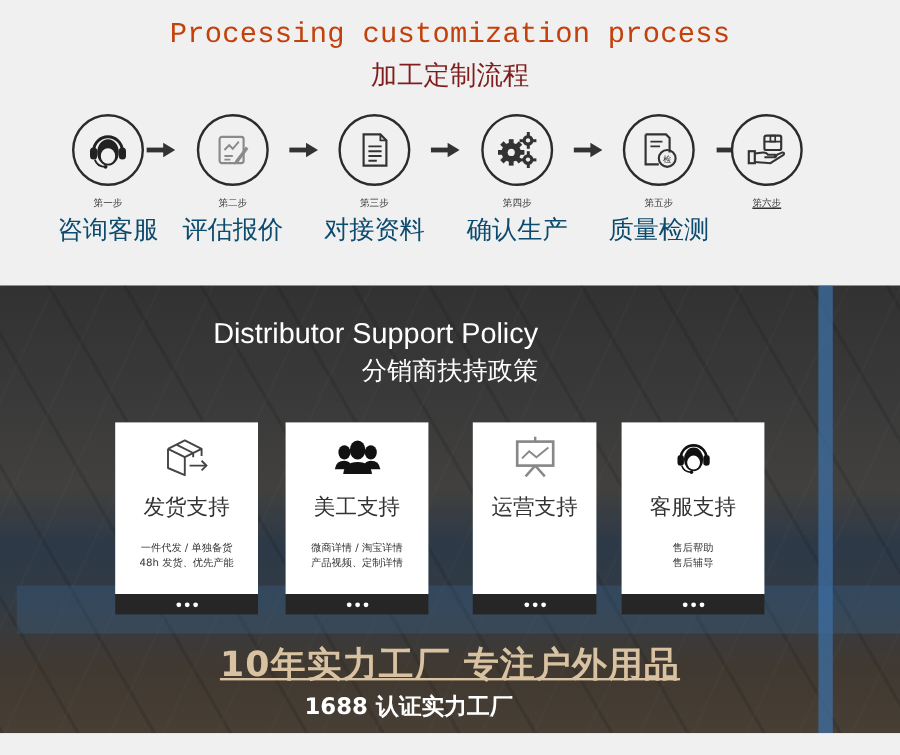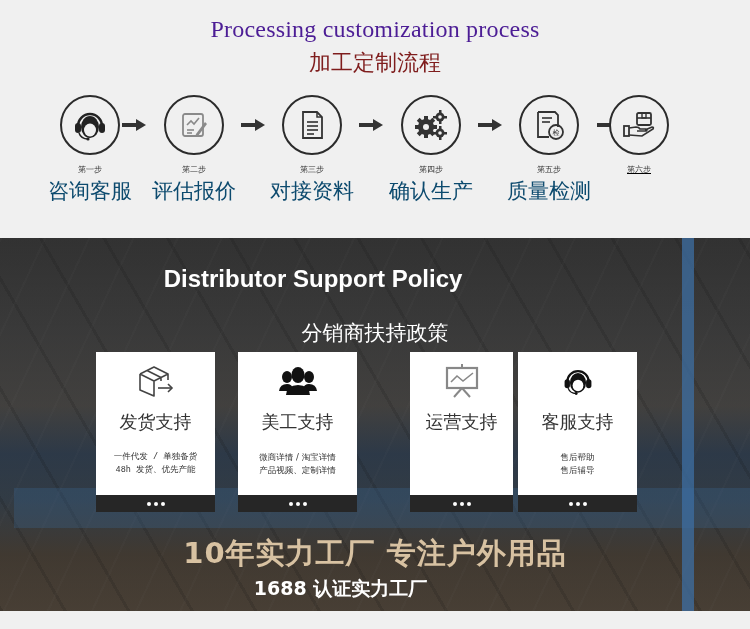--- a/index.html
+++ b/index.html
@@ -1,42 +1,42 @@
 <!DOCTYPE html>
 <html><head>
 <meta charset="utf-8">
 <style>
   * { margin: 0; padding: 0; box-sizing: border-box; }
   body { width: 750px; height: 629px; background: #f0f0f0; font-family: "DejaVu Sans", sans-serif; overflow: hidden; position: relative; }
   .top { position: absolute; left: 0; top: 0; width: 750px; height: 238px; background: #f0f0f0; }
-  .title-en { position: absolute; top: 16px; left: 0; width: 750px; text-align: center; font-size: 24px; color: #4c1d95; font-family: Liberation Serif, serif; letter-spacing: 0.2px; }
+  .title-en { position: absolute; top: 16px; left: 0; width: 750px; text-align: center; font-size: 24px; color: #c2410c; font-family: Liberation Mono, monospace; letter-spacing: 0.2px; }
   .title-zh { position: absolute; top: 48px; left: 0; width: 750px; text-align: center; font-size: 22px; color: #7f1d1d; }
   .step { position: absolute; top: 95px; width: 100px; text-align: center; }
   .circle { width: 60px; height: 60px; border: 2.5px solid #2b2b2b; border-radius: 50%; margin: 0 auto; display: flex; align-items: center; justify-content: center; background: #f0f0f0; }
   .step-no { font-size: 8px; color: #333; margin-top: 9px; }
   .step-label { font-size: 21px; color: #0c4a6e; margin-top: 2px; }
   .arrow { position: absolute; top: 119px; width: 24px; height: 12px; }
   .bottom { position: absolute; left: 0; top: 238px; width: 750px; height: 373px; overflow: hidden;
     background:
       linear-gradient(rgba(30,30,30,0.55), rgba(30,30,30,0.55)),
       repeating-linear-gradient(115deg, rgba(255,255,255,0.04) 0 2px, transparent 2px 40px),
       repeating-linear-gradient(60deg, rgba(0,0,0,0.15) 0 3px, transparent 3px 55px),
       linear-gradient(180deg, #4a4a4a 0%, #5b5b5b 25%, #6d6a66 45%, #3f5a7a 58%, #4a5f74 70%, #6a5a48 85%, #7a6650 100%);
   }
   .pillar { position: absolute; background: #3d6fa3; opacity: 0.75; }
-  .title2-en { position: absolute; top: 27px; left: 0; width: 626px; text-align: center; font-size: 24px; color: #fff; font-family: "Liberation Sans", sans-serif; font-weight: bold; }
-  .title2-zh { position: absolute; top: 57px; left: 0; width: 750px; text-align: center; font-size: 21px; color: #fff; margin-top: 24px; }
+  .title2-en { position: absolute; top: 27px; left: 0; width: 626px; text-align: center; font-size: 24px; color: #fff; font-family: "Liberation Sans", sans-serif; font-weight: normal; }
+  .title2-zh { position: absolute; top: 57px; left: 0; width: 750px; text-align: center; font-size: 21px; color: #fff; }
   .card { position: absolute; top: 114px; width: 119px; height: 160px; }
   .card-body { background: #fff; height: 143px; text-align: center; padding-top: 10px; }
   .card-icon { height: 38px; display: flex; align-items: center; justify-content: center; }
   .card-title { font-size: 18px; color: #333; margin-top: 10px; }
   .card-desc { font-size: 8.5px; color: #333; margin-top: 17px; line-height: 13px; }
   .card-foot { background: #262626; height: 17px; display: flex; align-items: center; justify-content: center; gap: 3px; }
   .dot { width: 4px; height: 4px; background: #fff; border-radius: 50%; }
-  .slogan { position: absolute; top: 296px; left: 0; width: 750px; text-align: center; font-size: 29px; font-weight: bold; color: #d8c2a2; letter-spacing: 1px; }
+  .slogan { position: absolute; top: 296px; left: 0; width: 750px; text-align: center; font-size: 29px; font-weight: bold; color: #d8c2a2; letter-spacing: 1px; text-decoration: underline; }
   .sub-slogan { position: absolute; top: 338px; left: 0; width: 681px; text-align: center; font-size: 19px; font-weight: bold; color: #fff; }
   .bottom-strip { position: absolute; left: 0; top: 611px; width: 750px; height: 18px; background: #f0f0f0; }
 </style>
 </head>
 <body>
 
 <div class="top">
   <div class="title-en">Processing customization process</div>
   <div class="title-zh">加工定制流程</div>
 
@@ -164,21 +164,21 @@
   </div>
 </div>
 
 <div class="bottom">
   <div class="pillar" style="left:682px; top:0; width:12px; height:373px;"></div>
   <div class="pillar" style="left:14px; top:250px; width:736px; height:40px; opacity:0.25;"></div>
 
   <div class="title2-en">Distributor Support Policy</div>
   <div class="title2-zh">分销商扶持政策</div>
 
-  <div class="card" style="left:96px;font-family:Liberation Mono, monospace;">
+  <div class="card" style="left:96px;">
     <div class="card-body">
       <div class="card-icon">
         <svg width="40" height="34" viewBox="0 0 40 34">
           <path d="M4 10 L18 3 L32 10 L32 16 M4 10 L4 26 L18 32 L18 17 L4 10 M18 17 L32 10 M11 6.5 L25 13.5 L25 17" fill="none" stroke="#444" stroke-width="1.6" stroke-linejoin="round"></path>
           <line x1="22" y1="24" x2="36" y2="24" stroke="#444" stroke-width="1.6"></line>
           <polyline points="32,20 36,24 32,28" fill="none" stroke="#444" stroke-width="1.6"></polyline>
         </svg>
       </div>
       <div class="card-title">发货支持</div>
       <div class="card-desc">
@@ -213,21 +213,21 @@
         <div>产品视频、定制详情</div>
       </div>
     </div>
     <div class="card-foot">
         <span class="dot"></span>
         <span class="dot"></span>
         <span class="dot"></span>
       </div>
   </div>
 
-  <div class="card" style="left:394px;padding-left:16px;">
+  <div class="card" style="left:378px;padding-left:16px;">
     <div class="card-body">
       <div class="card-icon">
         <svg width="38" height="36" viewBox="0 0 38 36">
           <line x1="19" y1="1" x2="19" y2="5" stroke="#888" stroke-width="2"></line>
           <rect x="4" y="5" width="30" height="20" fill="none" stroke="#888" stroke-width="2.2"></rect>
           <polyline points="8,19 14,13 20,18 30,10" fill="none" stroke="#888" stroke-width="1.6"></polyline>
           <line x1="19" y1="25" x2="11" y2="34" stroke="#888" stroke-width="2"></line>
           <line x1="19" y1="25" x2="27" y2="34" stroke="#888" stroke-width="2"></line>
         </svg>
       </div>

